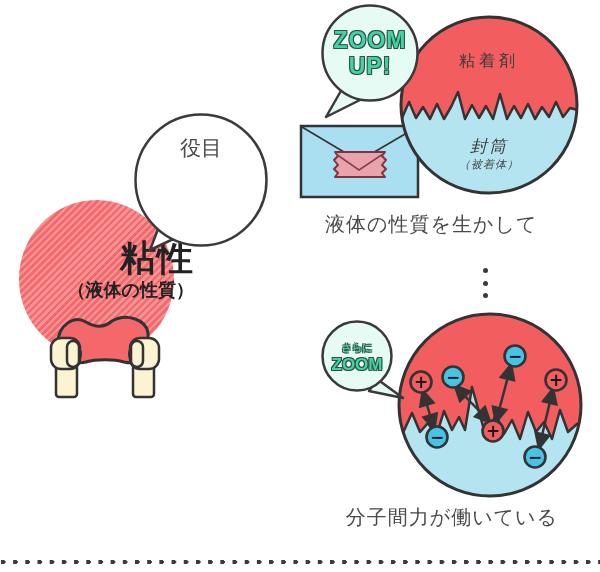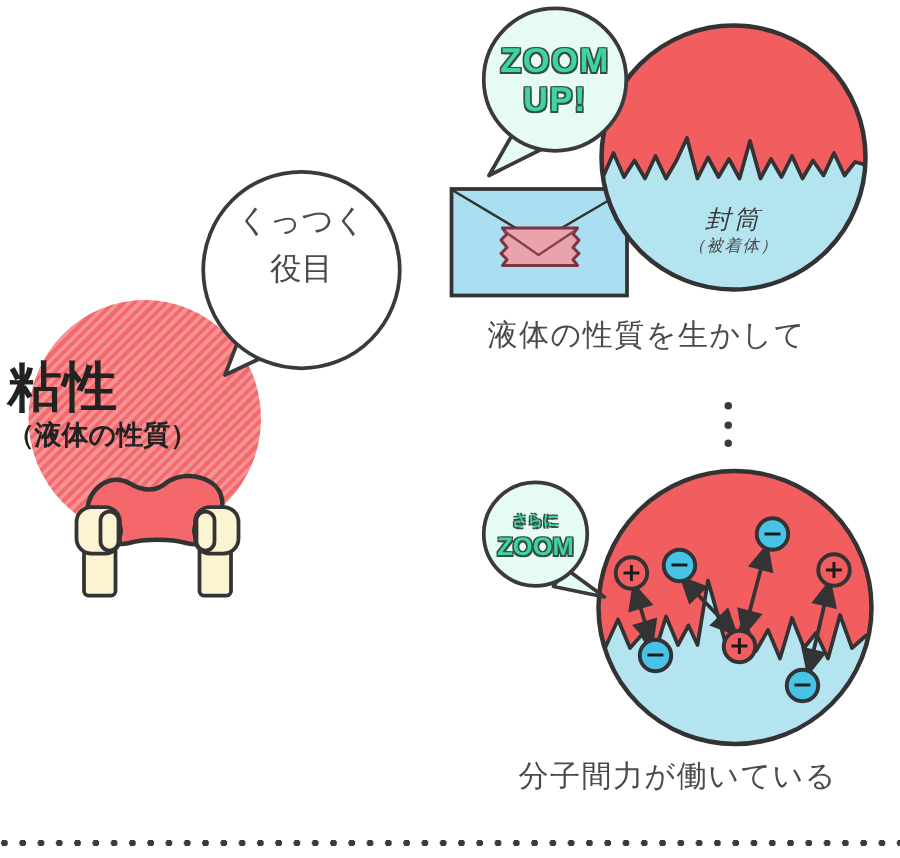--- a/index.html
+++ b/index.html
@@ -7,21 +7,21 @@
     position:relative;width:600px;height:572px;background:#ffffff;overflow:hidden;
     font-family:"Liberation Sans","DejaVu Sans",sans-serif;color:#3f3f3f;
   }
   .abs{position:absolute;}
 
   
   .visc-circle{
     left:19px;top:200px;width:155px;height:158px;border-radius:50%;
     background:repeating-linear-gradient(135deg,#f26a6d 0 2.5px,#f69194 2.5px 5px);
   }
-  .visc-text{left:5px;top:238px;width:160px;text-align:left;color:#222;}
+  .visc-text{left:34px;top:238px;width:160px;text-align:right;color:#222;}
   .visc-title{font-size:36px;font-weight:bold;line-height:40px;letter-spacing:1px;}
   .visc-sub{font-size:18px;font-weight:bold;line-height:24px;}
 
   
   .wbubble-text{left:131px;top:132px;width:140px;text-align:center;
     font-size:21px;line-height:32px;color:#4a4a4a;}
 
   
   .zoomup-text{left:316px;top:27px;width:108px;text-align:center;
     font-weight:bold;color:#3ed3a8;font-size:23px;line-height:26px;letter-spacing:1px;
@@ -79,21 +79,20 @@
   <div class="abs visc-text">
     <div class="visc-title">粘性</div>
     <div class="visc-sub">（液体の性質）</div>
   </div>
 
   <svg class="abs" style="left:130px;top:112px" width="142" height="145" viewBox="0 0 142 145">
     <path d="M30,112 L20,138 L54,122 Z" fill="#fff" stroke="#3a3a3a" stroke-width="2.5" stroke-linejoin="round"></path>
     <circle cx="71" cy="68" r="65.5" fill="#fff" stroke="#3a3a3a" stroke-width="2.5"></circle>
   </svg>
   <div class="abs wbubble-text">
-    <div>くっつく</div>
     <div>役目</div>
   </div>
 
   <svg class="abs" style="left:299px;top:124px" width="121" height="75" viewBox="0 0 121 75">
     <rect x="2" y="2" width="117" height="71" fill="#a9dff0" stroke="#333" stroke-width="2.5"></rect>
     <path d="M3,3 L60,37 L118,3" fill="none" stroke="#333" stroke-width="1.6"></path>
     <path d="M36,28 L86,28 L83,32 L87,36 L83,41 L87,45 L83,49 L86,53 L36,53 L39,49 L35,45 L39,41 L35,36 L39,32 Z" fill="#e9a3ad" stroke="#7d3340" stroke-width="2" stroke-linejoin="round"></path>
     <path d="M37,30 L60,46 L84,30" fill="none" stroke="#8a4048" stroke-width="1.6"></path>
   </svg>
 
@@ -104,20 +103,21 @@
         </clipPath>
       </defs>
     <g clip-path="url(#clipTop)">
       <rect x="0" y="0" width="182" height="182" fill="#f25d60"></rect>
       <path d="M-5,95 L4,104 L11,88 L18,104 L25,93 L32,105 L39,90 L46,105 L53,93 L60,78 L67,105
            L74,91 L81,104 L88,92 L95,105 L102,80 L109,105 L116,92 L123,104 L130,90 L137,105
            L144,93 L151,103 L158,88 L165,103 L172,94 L187,98 L187,200 L-5,200 Z" fill="#b5e4f1" stroke="#333" stroke-width="2.5" stroke-linejoin="round"></path>
     </g>
     <circle cx="91" cy="91" r="88" fill="none" stroke="#333" stroke-width="3"></circle>
   </svg>
+  <div class="abs lbl-adhesive">粘着剤</div>
   <div class="abs lbl-envelope">
     <div>封筒</div>
     <div class="lbl-envelope-sub">（被着体）</div>
   </div>
 
   <svg class="abs" style="left:316px;top:3px" width="112" height="120" viewBox="0 0 112 120">
     <path d="M26,86 L10,114 L48,95 Z" fill="#e6fbf4" stroke="#3a3a3a" stroke-width="2.5" stroke-linejoin="round"></path>
     <circle cx="54" cy="50" r="47.5" fill="#e6fbf4" stroke="#3a3a3a" stroke-width="2.5"></circle>
   </svg>
   <div class="abs zoomup-text">

